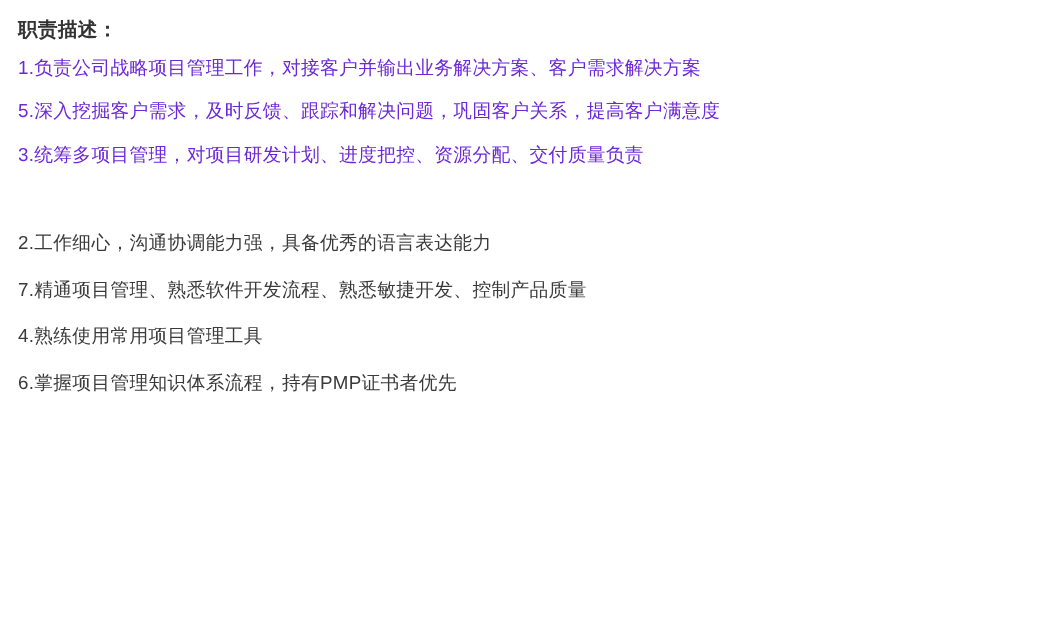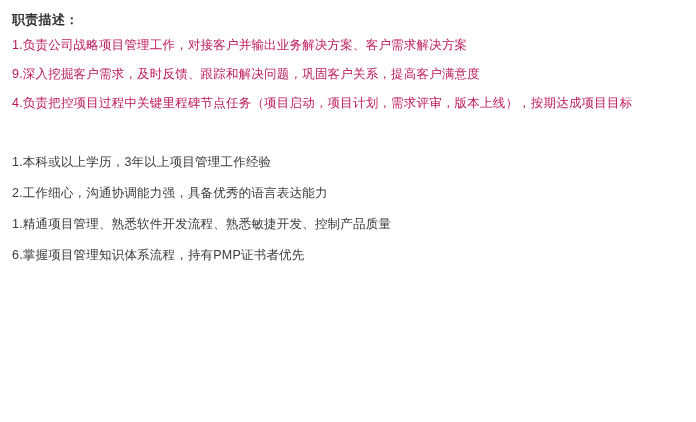--- a/index.html
+++ b/index.html
@@ -24,21 +24,21 @@
     font-size: 13px;
     font-weight: bold;
     color: #333333;
     line-height: 20px;
     margin: 0 0 5px 0;
     letter-spacing: 0.3px;
   }
   .line {
     font-size: 12.5px;
     line-height: 20px;
-    color: #be185d;
+    color: #6d28d9;
     margin: 0 0 9px 0;
     white-space: nowrap;
     letter-spacing: 0.2px;
   }
   .block-gap {
     height: 30px;
   }
   .req-line {
     font-size: 12.5px;
     line-height: 20px;
@@ -49,24 +49,24 @@
   }
 </style>
 </head>
 <body>
 
 <div class="page">
 
   <div class="section-heading">职责描述：</div>
 
   <div class="line">1.负责公司战略项目管理工作，对接客户并输出业务解决方案、客户需求解决方案</div>
-  <div class="line">9.深入挖掘客户需求，及时反馈、跟踪和解决问题，巩固客户关系，提高客户满意度</div>
-  <div class="line">4.负责把控项目过程中关键里程碑节点任务（项目启动，项目计划，需求评审，版本上线），按期达成项目目标</div>
+  <div class="line">5.深入挖掘客户需求，及时反馈、跟踪和解决问题，巩固客户关系，提高客户满意度</div>
+  <div class="line">3.统筹多项目管理，对项目研发计划、进度把控、资源分配、交付质量负责</div>
 
   <div class="block-gap"></div>
 
 
-  <div class="req-line">1.本科或以上学历，3年以上项目管理工作经验</div>
   <div class="req-line">2.工作细心，沟通协调能力强，具备优秀的语言表达能力</div>
-  <div class="req-line">1.精通项目管理、熟悉软件开发流程、熟悉敏捷开发、控制产品质量</div>
+  <div class="req-line">7.精通项目管理、熟悉软件开发流程、熟悉敏捷开发、控制产品质量</div>
+  <div class="req-line">4.熟练使用常用项目管理工具</div>
   <div class="req-line">6.掌握项目管理知识体系流程，持有PMP证书者优先</div>
 
 </div>
 
 </body></html>

